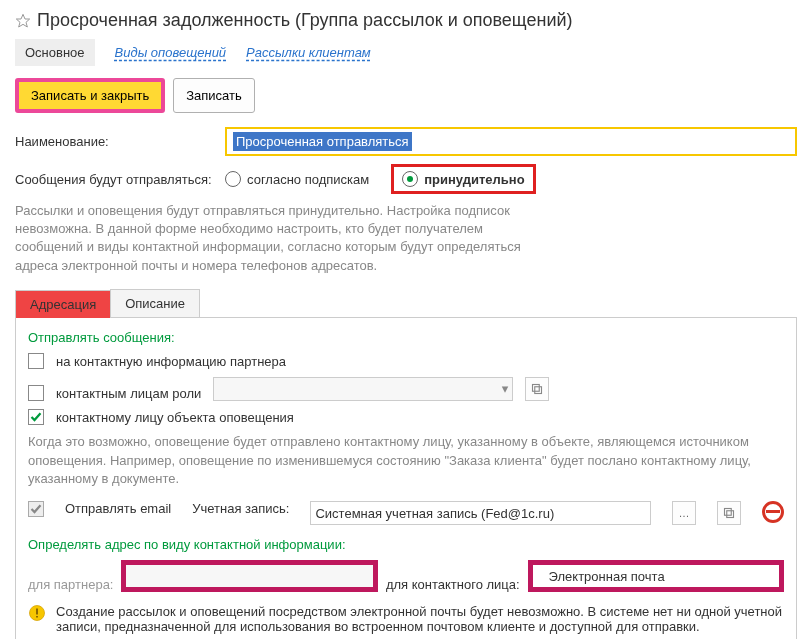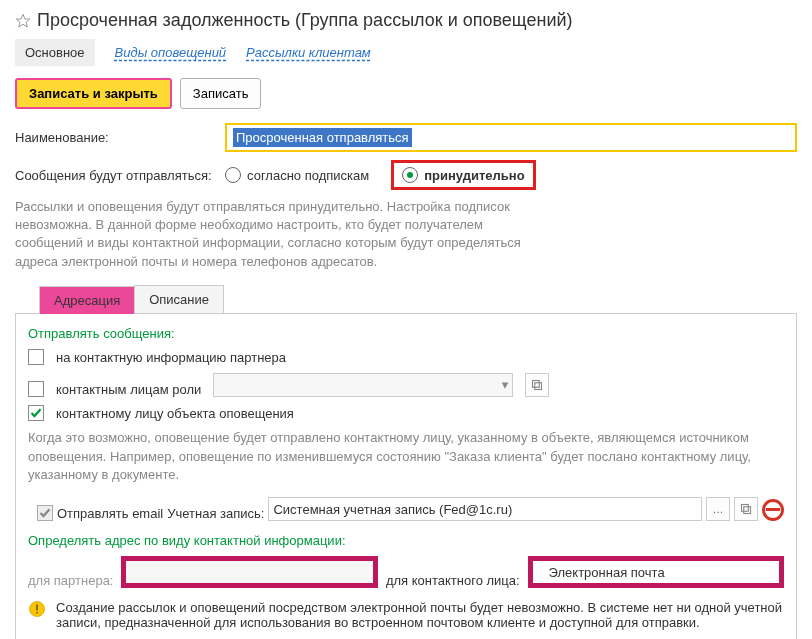--- a/index.html
+++ b/index.html
@@ -56,22 +56,22 @@
   .btn {
     border: 1px solid #b0b0b0;
     background: #fdfdfd;
     padding: 6px 12px;
     font-size: 13px;
     cursor: pointer;
     border-radius: 3px;
   }
   .btn-primary {
     background: #ffd933;
-    border: 2px solid #ec4899;
-    font-weight: bold;
+    border: 4px solid #ec4899;
+    font-weight: normal;
   }
   .form-row {
     display: flex;
     align-items: center;
     margin-bottom: 8px;
     gap: 10px;
   }
   .label {
     min-width: 200px;
     color: #333;
@@ -135,24 +135,23 @@
   }
   .inner-tab {
     padding: 6px 14px;
     border: 1px solid #ccc;
     border-bottom: none;
     background: #f4f4f4;
     margin-right: -1px;
     cursor: pointer;
   }
   .inner-tab.active {
-    background: #ec4899;
+    background: #ef4444;
     position: relative;
     top: 1px;
-    margin-left: 24px;
   }
   .tab-body {
     border: 1px solid #ccc;
     border-top: none;
     padding: 12px;
   }
   .section-title {
     color: #009a3d;
     margin-bottom: 8px;
   }
@@ -204,24 +203,23 @@
     font-size: 11px;
     color: #666;
   }
   .info-text {
     color: #888;
     line-height: 1.45;
     margin: 8px 0 12px 0;
   }
   .account-row {
     display: flex;
-    align-items: flex-end;
-    gap: 4px;
+    align-items: flex-start;
+    gap: 21px;
     margin-bottom: 12px;
-    margin-left: 9px;
   }
   .account-label {
     white-space: nowrap;
   }
   .account-input {
     border: 1px solid #ccc;
     height: 22px;
     flex: 1;
     display: flex;
     align-items: center;

